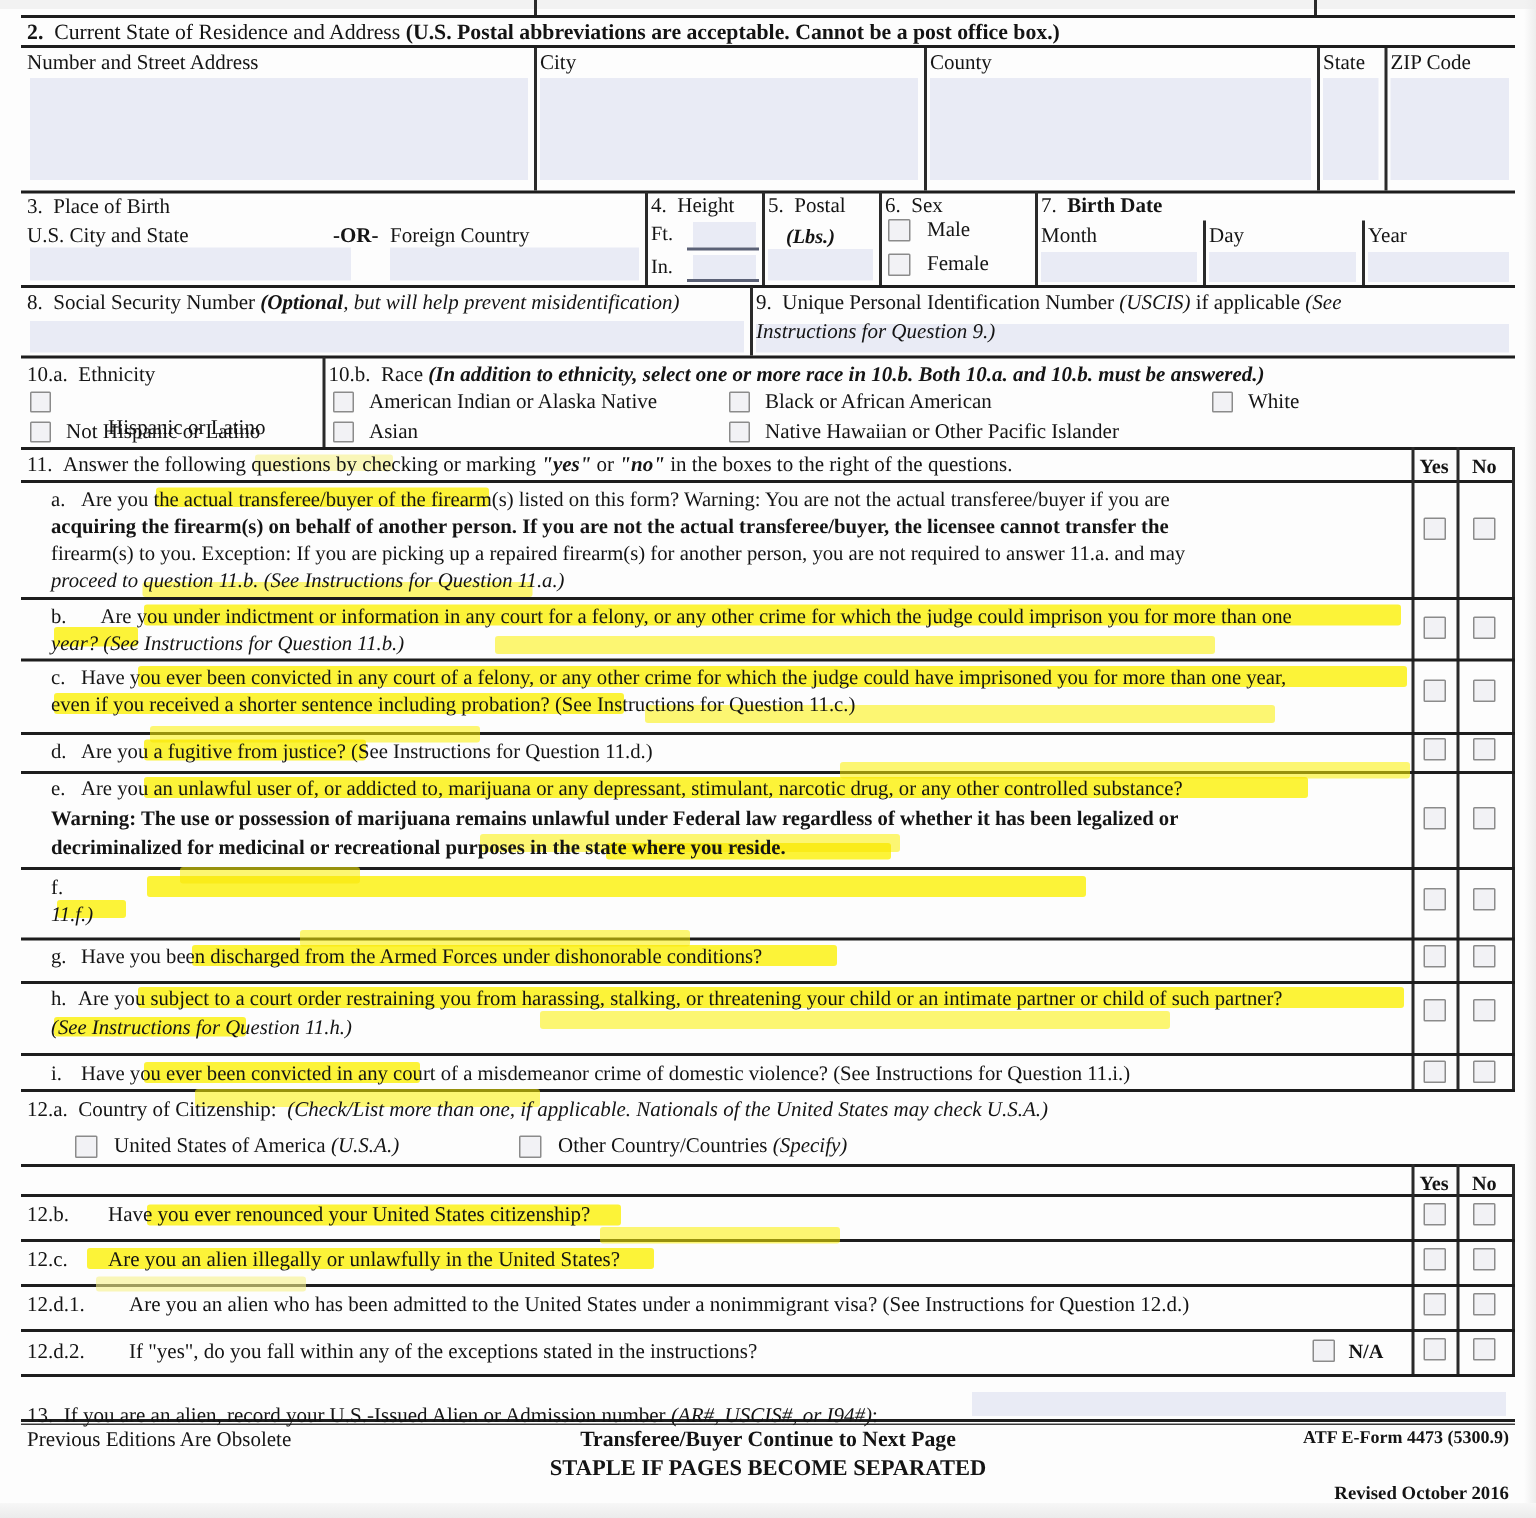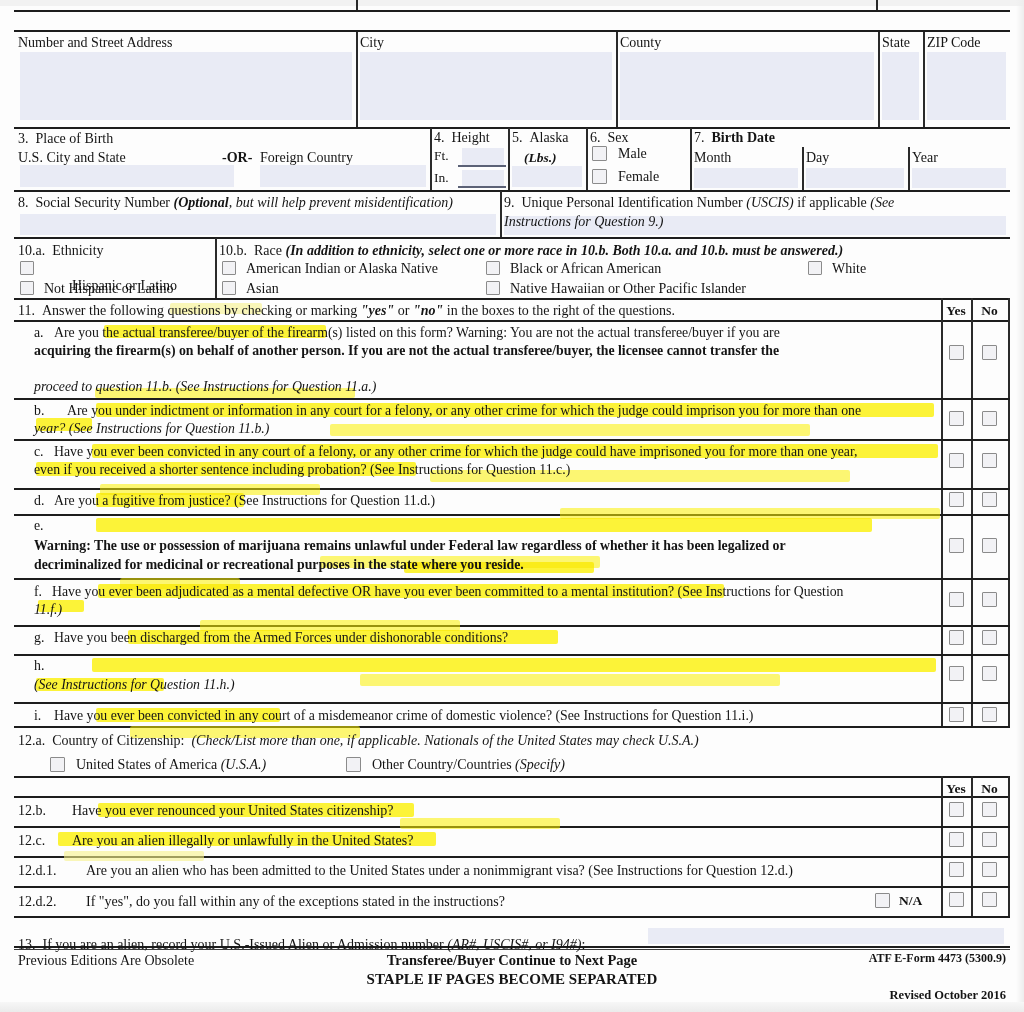--- a/index.html
+++ b/index.html
@@ -169,41 +169,46 @@
     <div class="field" style="left:912px;top:168px;width:94px;height:20px;"></div>
 
     <div class="field" style="left:20px;top:214px;width:476px;height:21px;"></div>
     <div class="field" style="left:504px;top:216px;width:502px;height:19px;"></div>
 
     <div class="field" style="left:648px;top:928px;width:356px;height:16px;"></div>
   </div>
 
   <div class="layer-front">
 
+    <div class="t b" style="left:18px;top:14px;font-size:14.5px;">
+      <span>2.</span>&nbsp;
+      <span style="font-weight:normal;">Current State of Residence and Address</span>
+      <span>(U.S. Postal abbreviations are acceptable.  Cannot be a post office box.)</span>
+    </div>
     <div class="t" style="left:18px;top:35px;font-size:14px;">Number and Street Address</div>
     <div class="t" style="left:360px;top:35px;font-size:14px;">City</div>
     <div class="t" style="left:620px;top:35px;font-size:14px;">County</div>
     <div class="t" style="left:882px;top:35px;font-size:14px;">State</div>
     <div class="t" style="left:927px;top:35px;font-size:14px;font-family:Liberation Serif, serif;">ZIP Code</div>
 
     <div class="t" style="left:18px;top:131px;font-size:14px;">
       <span>3.</span>&nbsp;&nbsp;<span>Place of Birth</span>
     </div>
     <div class="t" style="left:18px;top:150px;font-size:14px;">U.S. City and State</div>
     <div class="t b" style="left:222px;top:150px;font-size:14px;">-OR-</div>
     <div class="t" style="left:260px;top:150px;font-size:14px;">Foreign Country</div>
 
     <div class="t" style="left:434px;top:130px;font-size:14px;">
       <span>4.</span>&nbsp;&nbsp;<span>Height</span>
     </div>
     <div class="t" style="left:434px;top:148px;font-size:13.5px;text-align:center;">Ft.</div>
     <div class="t" style="left:434px;top:170px;font-size:13.5px;">In.</div>
 
     <div class="t" style="left:512px;top:130px;font-size:14px;">
-      <span>5.</span>&nbsp;&nbsp;<span>Alaska</span>
+      <span>5.</span>&nbsp;&nbsp;<span>Postal</span>
     </div>
     <div class="t bi" style="left:524px;top:150px;font-size:13.5px;">(Lbs.)</div>
 
     <div class="t" style="left:590px;top:130px;font-size:14px;">
       <span>6.</span>&nbsp;&nbsp;<span>Sex</span>
     </div>
     <div class="cb" style="left:592px;top:146px;"></div>
     <div class="t" style="left:618px;top:146px;font-size:14px;">Male</div>
     <div class="cb" style="left:592px;top:169px;"></div>
     <div class="t" style="left:618px;top:169px;font-size:14px;">Female</div>
@@ -248,20 +253,21 @@
 
     <div class="t" style="left:18px;top:303px;font-size:14px;">
       <span>11.</span>&nbsp;&nbsp;<span>Answer the following questions by checking or marking </span><span class="bi">"yes"</span><span> or </span><span class="bi">"no"</span><span> in the boxes to the right of the questions.</span>
     </div>
     <div class="t b center" style="left:941px;top:303px;width:30px;font-size:13.5px;">Yes</div>
     <div class="t b center" style="left:973px;top:303px;width:33px;font-size:13.5px;">No</div>
 
     <div class="t" style="left:34px;top:325px;font-size:13.8px;"><span>a.</span></div>
     <div class="t" style="left:54px;top:325px;font-size:13.8px;"><span>Are you the actual transferee/buyer of the firearm(s) listed on this form? Warning: You are not the actual transferee/buyer if you are</span></div>
     <div class="t b" style="left:34px;top:343px;font-size:13.8px;"><span>acquiring the firearm(s) on behalf of another person.  If you are not the actual transferee/buyer, the licensee cannot transfer the</span></div>
+    <div class="t" style="left:34px;top:361px;font-size:13.8px;"><span>firearm(s) to you.  Exception:  If you are picking up a repaired firearm(s) for another person, you are not required to answer 11.a. and may</span></div>
     <div class="t i" style="left:34px;top:379px;font-size:13.8px;"><span>proceed to question 11.b. (See Instructions for Question 11.a.)</span></div>
     <div class="cb" style="left:949px;top:345px;"></div>
     <div class="cb" style="left:982px;top:345px;"></div>
 
     <div class="t" style="left:34px;top:403px;font-size:13.8px;"><span>b.</span></div>
     <div class="t" style="left:54px;top:403px;font-size:13.8px;margin-left:13px;"><span>Are you under indictment or information in any court for a felony, or any other crime for which the judge could imprison you for more than one</span></div>
     <div class="t i" style="left:34px;top:421px;font-size:13.8px;"><span>year?  (See Instructions for Question 11.b.)</span></div>
     <div class="cb" style="left:949px;top:411px;"></div>
     <div class="cb" style="left:982px;top:411px;"></div>
 
@@ -270,37 +276,38 @@
     <div class="t" style="left:34px;top:462px;font-size:13.8px;"><span>even if you received a shorter sentence including probation?  (See Instructions for Question 11.c.)</span></div>
     <div class="cb" style="left:949px;top:453px;"></div>
     <div class="cb" style="left:982px;top:453px;"></div>
 
     <div class="t" style="left:34px;top:493px;font-size:13.8px;"><span>d.</span></div>
     <div class="t" style="left:54px;top:493px;font-size:13.8px;"><span>Are you a fugitive from justice? (See Instructions for Question 11.d.)</span></div>
     <div class="cb" style="left:949px;top:492px;"></div>
     <div class="cb" style="left:982px;top:492px;"></div>
 
     <div class="t" style="left:34px;top:518px;font-size:13.8px;"><span>e.</span></div>
+    <div class="t" style="left:54px;top:518px;font-size:13.8px;"><span>Are you an unlawful user of, or addicted to, marijuana or any depressant, stimulant, narcotic drug, or any other controlled substance?</span></div>
     <div class="t b" style="left:34px;top:538px;font-size:13.8px;"><span>Warning:  The use or possession of marijuana remains unlawful under Federal law regardless of whether it has been legalized or</span></div>
     <div class="t b" style="left:34px;top:557px;font-size:13.8px;"><span>decriminalized for medicinal or recreational purposes in the state where you reside.</span></div>
     <div class="cb" style="left:949px;top:538px;"></div>
     <div class="cb" style="left:982px;top:538px;"></div>
 
     <div class="t" style="left:34px;top:584px;font-size:13.8px;"><span>f.</span></div>
-    <div class="t" style="left:52px;top:584px;font-size:13.8px;"><span>Have you ever been adjudicated as a mental defective OR have you ever been committed to a mental institution? (See Instructions for Question</span></div>
     <div class="t i" style="left:34px;top:602px;font-size:13.8px;"><span>11.f.)</span></div>
     <div class="cb" style="left:949px;top:592px;"></div>
     <div class="cb" style="left:982px;top:592px;"></div>
 
     <div class="t" style="left:34px;top:630px;font-size:13.8px;"><span>g.</span></div>
     <div class="t" style="left:54px;top:630px;font-size:13.8px;"><span>Have you been discharged from the Armed Forces under dishonorable conditions?</span></div>
     <div class="cb" style="left:949px;top:630px;"></div>
     <div class="cb" style="left:982px;top:630px;"></div>
 
     <div class="t" style="left:34px;top:658px;font-size:13.8px;"><span>h.</span></div>
+    <div class="t" style="left:52px;top:658px;font-size:13.8px;"><span>Are you subject to a court order restraining you from harassing, stalking, or threatening your child or an intimate partner or child of such partner?</span></div>
     <div class="t i" style="left:34px;top:677px;font-size:13.8px;"><span>(See Instructions for Question 11.h.)</span></div>
     <div class="cb" style="left:949px;top:666px;"></div>
     <div class="cb" style="left:982px;top:666px;"></div>
 
     <div class="t" style="left:34px;top:708px;font-size:13.8px;"><span>i.</span></div>
     <div class="t" style="left:54px;top:708px;font-size:13.8px;"><span>Have you ever been convicted in any court of a misdemeanor crime of domestic violence? (See Instructions for Question 11.i.)</span></div>
     <div class="cb" style="left:949px;top:707px;"></div>
     <div class="cb" style="left:982px;top:707px;"></div>
 
     <div class="t" style="left:18px;top:733px;font-size:14px;">

